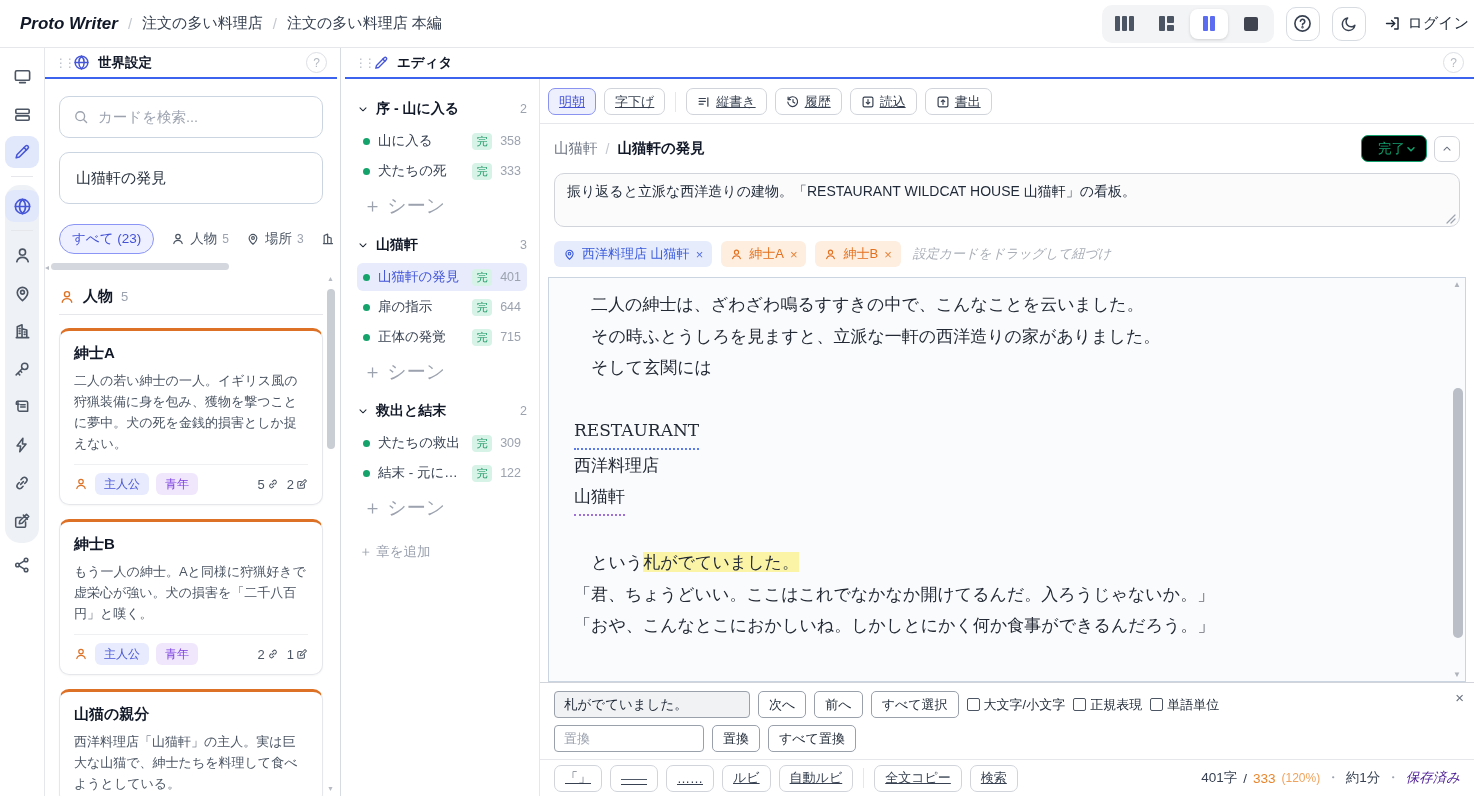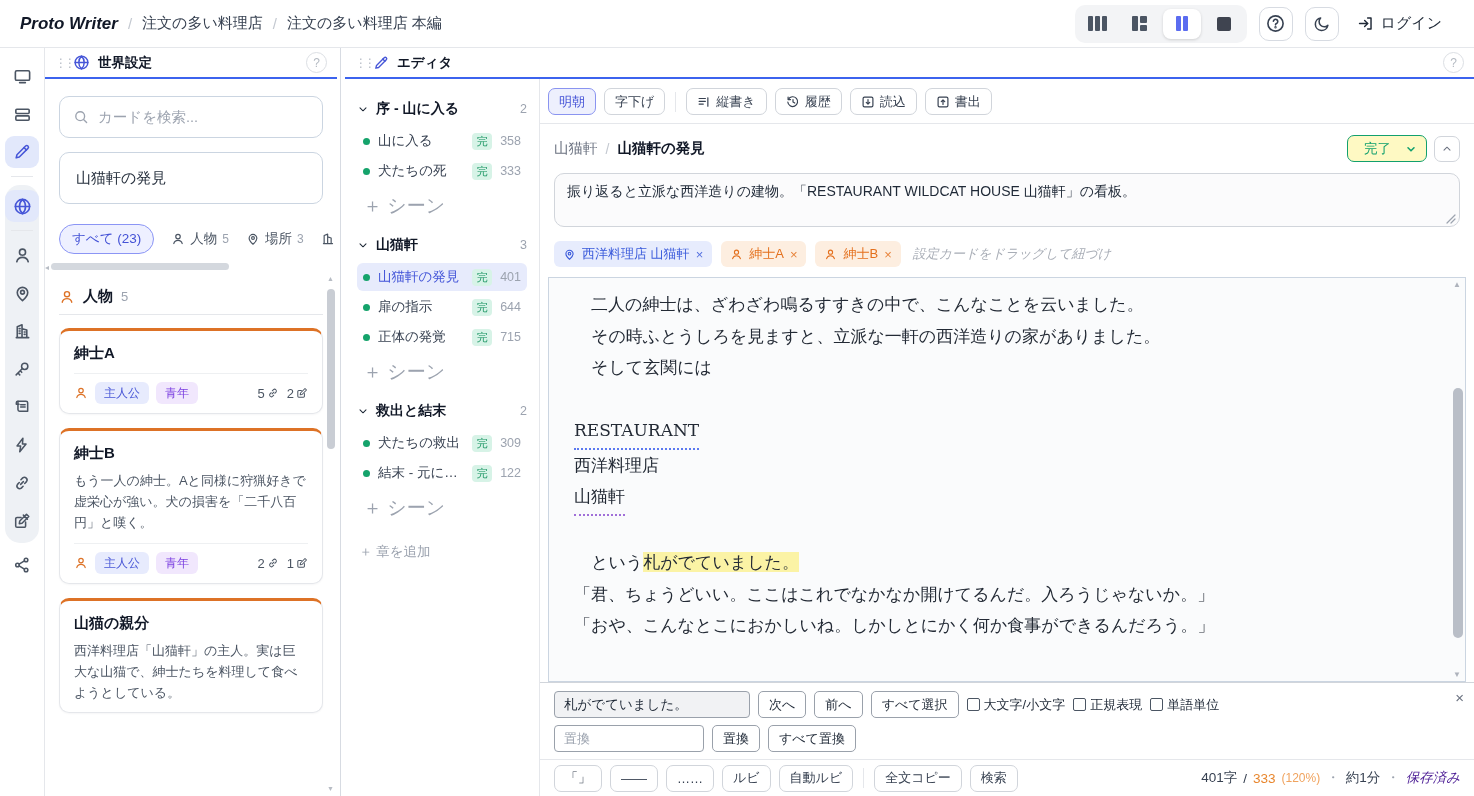--- a/index.html
+++ b/index.html
@@ -1,21 +1,21 @@
 <!DOCTYPE html>
 <html><head>
 <meta charset="utf-8">
 <style>
   * { margin:0; padding:0; box-sizing:border-box; }
   html,body { width:1474px; height:796px; overflow:hidden; background:#fff;
     font-family:"Liberation Sans","DejaVu Sans",sans-serif; color:#1f2937; font-size:14px; }
 
   
   .topbar { height:48px; display:flex; align-items:center; justify-content:space-between;
-    padding:0 32px 0 20px; border-bottom:1px solid #e5e7eb; background:#fff; }
+    padding:0 5px 0 20px; border-bottom:1px solid #e5e7eb; background:#fff; }
   .crumbs { display:flex; align-items:center; gap:10px; }
   .brand { font-weight:bold; font-style:italic; font-size:17px; color:#111827; }
   .crumb-sep { color:#c3c8d0; font-size:15px; }
   .crumb { font-size:15px; color:#374151; }
   .top-right { display:flex; align-items:center; gap:12px; }
   .layout-group { display:flex; gap:4px; background:#f3f4f6; border-radius:10px; padding:4px; }
   .layout-btn { width:38px; height:30px; border-radius:8px; display:flex; align-items:center;
     justify-content:center; gap:2px; cursor:pointer; }
   .layout-btn.active { background:#fff; box-shadow:0 1px 3px rgba(0,0,0,.15); }
   .lt-bar { width:5px; height:15px; background:#4b5563; border-radius:1px; display:inline-block; }
@@ -108,30 +108,30 @@
   .scene-row.sel .n { color:#4254d8; }
   .badge-done { background:#d7f3e7; color:#15935f; font-size:11px; padding:1px 4.5px; border-radius:4px; flex:none; }
   .scene-row .wc { color:#9ca3af; font-size:12.5px; flex:none; }
   .add-line { color:#9ca3af; font-size:19px; padding:6px 6px 10px; cursor:pointer; }
   .add-chapter { color:#9ca3af; font-size:13.5px; padding:12px 2px; cursor:pointer; }
 
   
   .editor { flex:1; display:flex; flex-direction:column; min-width:0; position:relative; }
   .ed-toolbar { display:flex; align-items:center; gap:8px; padding:9px 8px 8px; }
   .tbtn { height:27px; border:1px solid #d1d5db; border-radius:7px; background:#fff; padding:0 10px;
-    font-size:13px; color:#374151; display:flex; align-items:center; gap:5px; cursor:pointer; }
+    font-size:13px; color:#374151; display:flex; align-items:center; gap:5px; cursor:pointer;text-decoration:underline; }
   .tbtn.active { border-color:#8a94f0; background:#eef0fd; color:#4452d6; }
   .tb-sep { width:1px; height:20px; background:#e5e7eb; margin:0 2px; }
   .scene-head { border-top:1px solid #e5e7eb; display:flex; align-items:center; padding:11px 14px 9px; }
   .scene-head .crumb1 { color:#6b7280; font-size:14.5px; }
   .scene-head .sep { color:#c3c8d0; margin:0 8px; }
   .scene-head .crumb2 { font-weight:bold; font-size:14.5px; color:#111827; }
   .scene-head-right { margin-left:auto; display:flex; align-items:center; gap:7px; }
   .status-select { border:1.5px solid #12a06e; color:#12a06e; border-radius:7px; height:27px;
-    display:flex; align-items:center; gap:14px; padding:0 9px 0 16px; font-size:13.5px; background:#fef9c3; cursor:pointer; }
+    display:flex; align-items:center; gap:0; padding:0 9px 0 16px; font-size:13.5px; background:#000000; cursor:pointer; }
   .collapse-btn { width:26px; height:26px; border:1px solid #d1d5db; border-radius:7px; background:#fff;
     color:#6b7280; display:flex; align-items:center; justify-content:center; cursor:pointer; }
   .summary-wrap { margin:2px 14px 0; position:relative; }
   .summary { width:100%; height:54px; border:1px solid #d1d5db; border-radius:10px; background:#fbfbfc;
     padding:9px 12px; font-size:14px; color:#1f2937; resize:none; outline:none;
     font-family:"Liberation Sans","DejaVu Sans",sans-serif; }
   .resize-corner { position:absolute; right:4px; bottom:6px; color:#9ca3af; }
   .tag-row { display:flex; align-items:center; gap:9px; margin:11px 14px 0; }
   .tag { display:flex; align-items:center; gap:6px; font-size:13px; padding:4px 9px; border-radius:6px; cursor:pointer; }
   .tag.place { background:#e7ecfd; color:#3b5bdb; }
@@ -376,20 +376,21 @@
             <circle cx="10" cy="6.5" r="3.2"></circle>
             <path d="M4 16.5c.8-3 3-4.5 6-4.5s5.2 1.5 6 4.5"></path>
           </svg>
         <span class="t">人物</span>
         <span class="c">5</span>
       </div>
       <hr class="sec-rule">
 
       <div class="card">
         <h3>紳士A</h3>
+        <p>二人の若い紳士の一人。イギリス風の狩猟装備に身を包み、獲物を撃つことに夢中。犬の死を金銭的損害としか捉えない。</p>
         <hr>
         <div class="card-foot">
           <svg class="ic orange-ic" width="14" height="14" viewBox="0 0 20 20">
               <circle cx="10" cy="6.5" r="3.2"></circle>
               <path d="M4 16.5c.8-3 3-4.5 6-4.5s5.2 1.5 6 4.5"></path>
             </svg>
           <span class="pill p1">主人公</span>
           <span class="pill p2">青年</span>
           <span class="card-metrics">
             <span class="metric">

